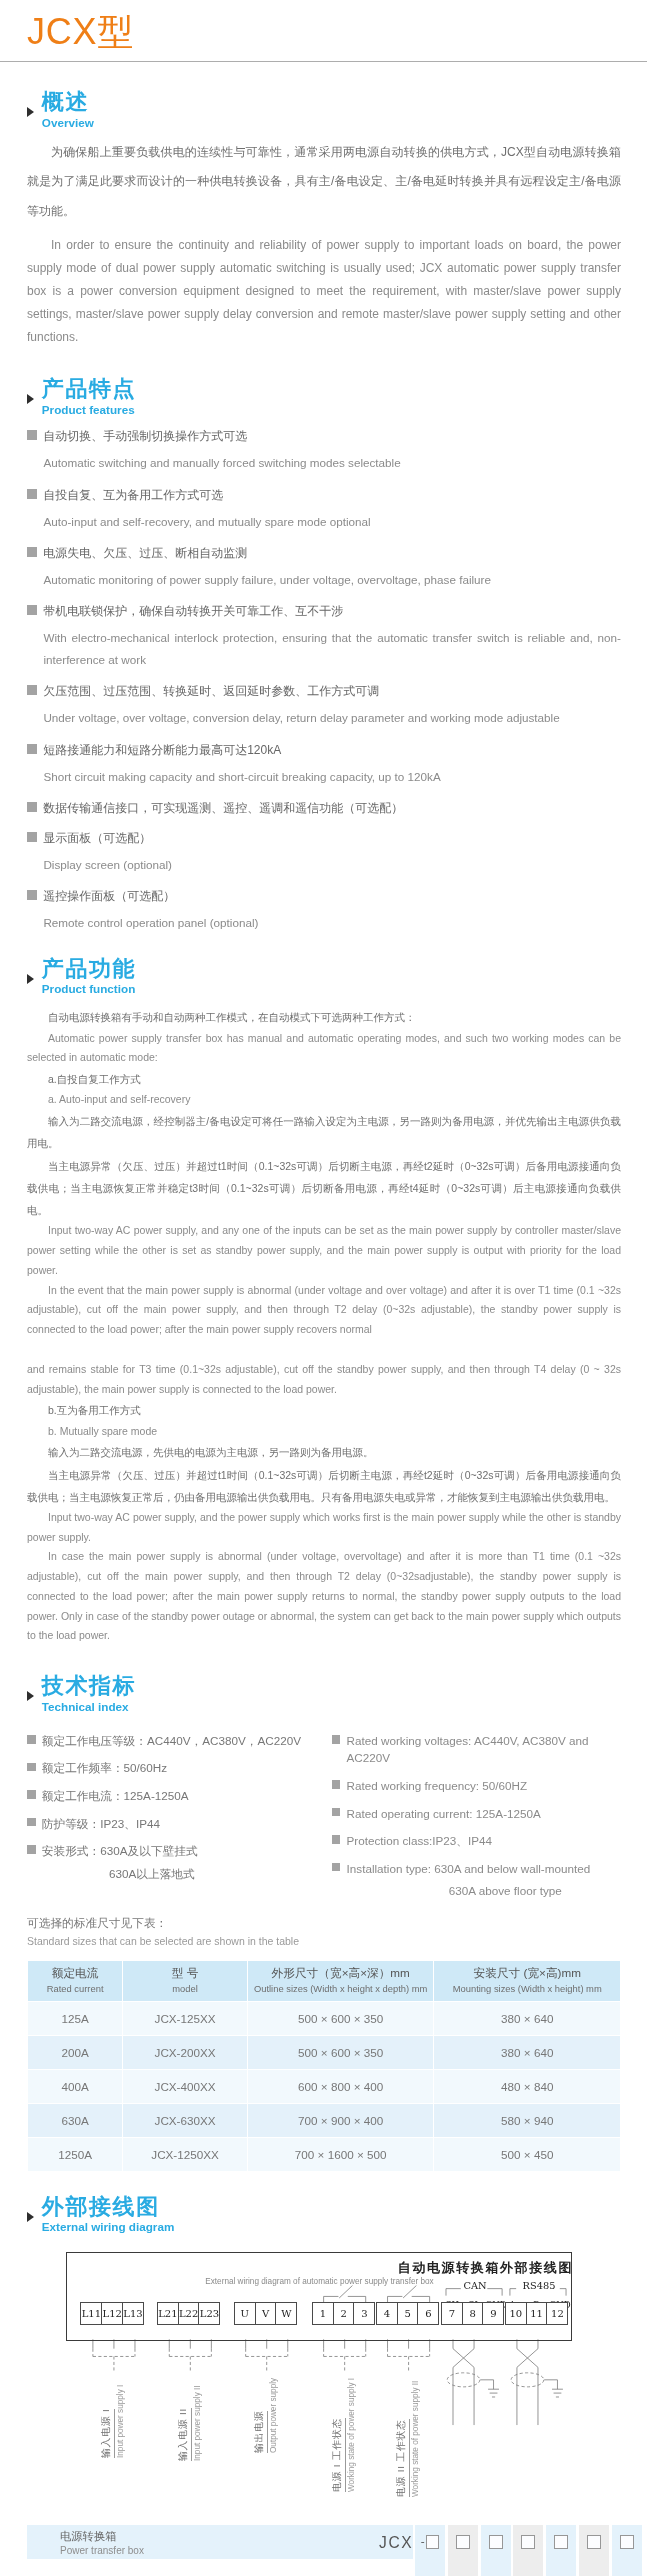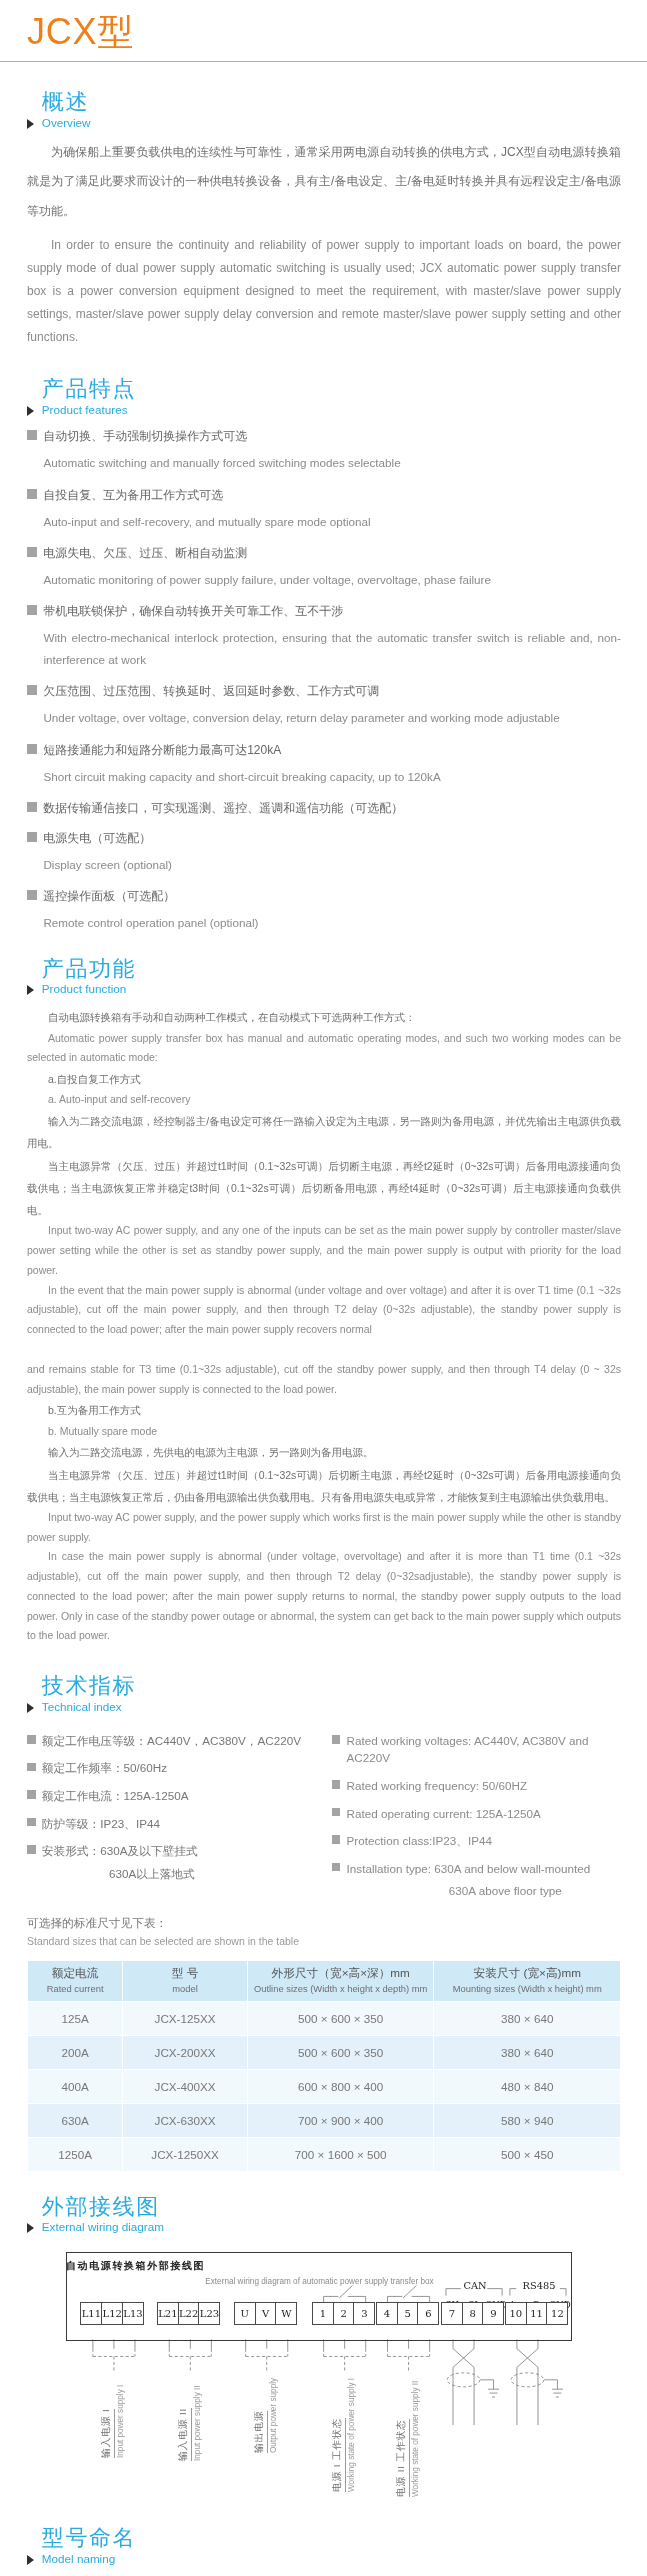--- a/index.html
+++ b/index.html
@@ -9,21 +9,21 @@
 
   
   .hdr{display:flex;align-items:flex-start;padding:12.5px 0 0 27px;}
   .hdr-model{font-size:36px;line-height:1.05;color:#ef7f17;letter-spacing:0.8px;}
   .hdr-titles{margin-left:9.4px;padding-top:1.6px;}
   .hdr-zh{font-size:16.4px;font-weight:bold;color:#ef7f17;letter-spacing:0.8px;}
   .hdr-en{font-size:13px;color:#ef8b33;margin-top:1.6px;}
   .divider{border:none;border-top:0.8px solid #adadad;margin:11px 0 0 0;}
 
   
-  .sec-head{display:flex;align-items:flex-end;}
+  .sec-head{display:flex;align-items:center;font-weight:bold;}
   .tri{width:0;height:0;border-top:5.5px solid transparent;border-bottom:5.5px solid transparent;
        border-left:7px solid #2e2e2e;margin:7px 7.8px 0 0;flex:none;}
   .sec-zh{font-size:22px;color:#29abe2;letter-spacing:1.6px;line-height:1.15;}
   .sec-en{font-size:11.7px;color:#29abe2;margin-top:1.6px;}
 
   
   .p-zh{font-size:12px;color:#6f6f6f;line-height:2.45;text-align:justify;text-indent:2em;margin:9.4px 0 0;}
   .p-en{font-size:12px;color:#8b8b8b;line-height:1.92;text-align:justify;text-indent:2em;margin:7.8px 0 0;}
 
   
@@ -58,22 +58,22 @@
   table.sizes{width:100%;border-collapse:separate;border-spacing:1.6px;margin-top:12.5px;}
   table.sizes th{background:#cfe9f7;padding:5.5px 3.1px 6.2px;font-weight:normal;}
   .th-zh{font-size:11.7px;color:#555;}
   .th-en{font-size:9.4px;color:#6e6e6e;margin-top:2.3px;}
   table.sizes td{background:#f2f9fd;text-align:center;font-size:11.7px;color:#777;padding:10px 3.1px;}
   table.sizes tbody tr:nth-child(even) td{background:#e4f1fa;}
 
   
   .figure{position:relative;width:562px;height:251px;margin:19px 0 0 39px;}
   .wbox{position:absolute;left:0;top:0;width:504px;height:87px;border:1.6px solid #3a3a3a;}
-  .wtitle{position:absolute;left:0;top:7px;width:507px;text-align:left;
-          font-family:"DejaVu Serif",serif;font-weight:bold;font-size:10px;color:#222;letter-spacing:1.6px;}
+  .wtitle{position:absolute;left:0;top:7px;width:507px;text-align:right;
+          font-family:"DejaVu Serif",serif;font-weight:bold;font-size:13px;color:#222;letter-spacing:1.6px;}
   .wsub{position:absolute;left:0;top:25px;width:507px;text-align:center;font-size:8.2px;color:#8b8b8b;}
   .tgroup{position:absolute;top:50px;display:flex;}
   .term{width:20px;height:21px;border:1.2px solid #4a4a4a;background:#fff;margin-left:-1.2px;
         display:flex;align-items:center;justify-content:center;
         font-family:"DejaVu Serif",serif;font-size:10px;color:#222;}
   .g1{left:15.6px;}.g2{left:92px;}.g3{left:169px;}.g4{left:247px;}.g5{left:311px;}.g6{left:376px;}.g7{left:440px;}
   .pins{position:absolute;top:48px;display:flex;width:66px;}
   .pins span{width:22px;text-align:center;font-family:"DejaVu Serif",serif;font-size:8.6px;color:#222;}
   .pins-can{left:375px;}.pins-rs{left:439px;}
   .buslabel{position:absolute;top:28px;font-family:"DejaVu Serif",serif;font-size:9.8px;color:#222;}
@@ -192,21 +192,21 @@
       </div>
         <div class="feat-item">
         <div class="feat-zh">
           <span class="sq"></span>
           <span>数据传输通信接口，可实现遥测、遥控、遥调和遥信功能（可选配）</span>
         </div>
       </div>
         <div class="feat-item">
         <div class="feat-zh">
           <span class="sq"></span>
-          <span>电源失电（可选配）</span>
+          <span>显示面板（可选配）</span>
         </div>
         <div class="feat-en">Display screen (optional)</div>
       </div>
         <div class="feat-item">
         <div class="feat-zh">
           <span class="sq"></span>
           <span>遥控操作面板（可选配）</span>
         </div>
         <div class="feat-en">Remote control operation panel (optional)</div>
       </div>
@@ -498,27 +498,20 @@
           <span class="rl-en">Working state of power supply I</span>
       </div>
       <div class="rlw rl5">
         <span class="rl-zh">电源 II 工作状态</span>
           <span class="rl-en">Working state of power supply II</span>
       </div>
     </div>
   </div>
 
   <div class="sec mt28">
-    <div class="sec-head">
-      <span class="tri"></span>
-      <div>
-        <div class="sec-zh">型号命名</div>
-        <div class="sec-en">Model naming</div>
-      </div>
-    </div>
 
     <div class="naming">
       <div style="position:absolute;inset:0;">
           <div class="band">
           <div class="nm-zh">电源转换箱</div>
           <div class="nm-en">Power transfer box</div>
         </div>
         </div>
       <div class="ncol nc1">
           <span class="ndash">-</span>

